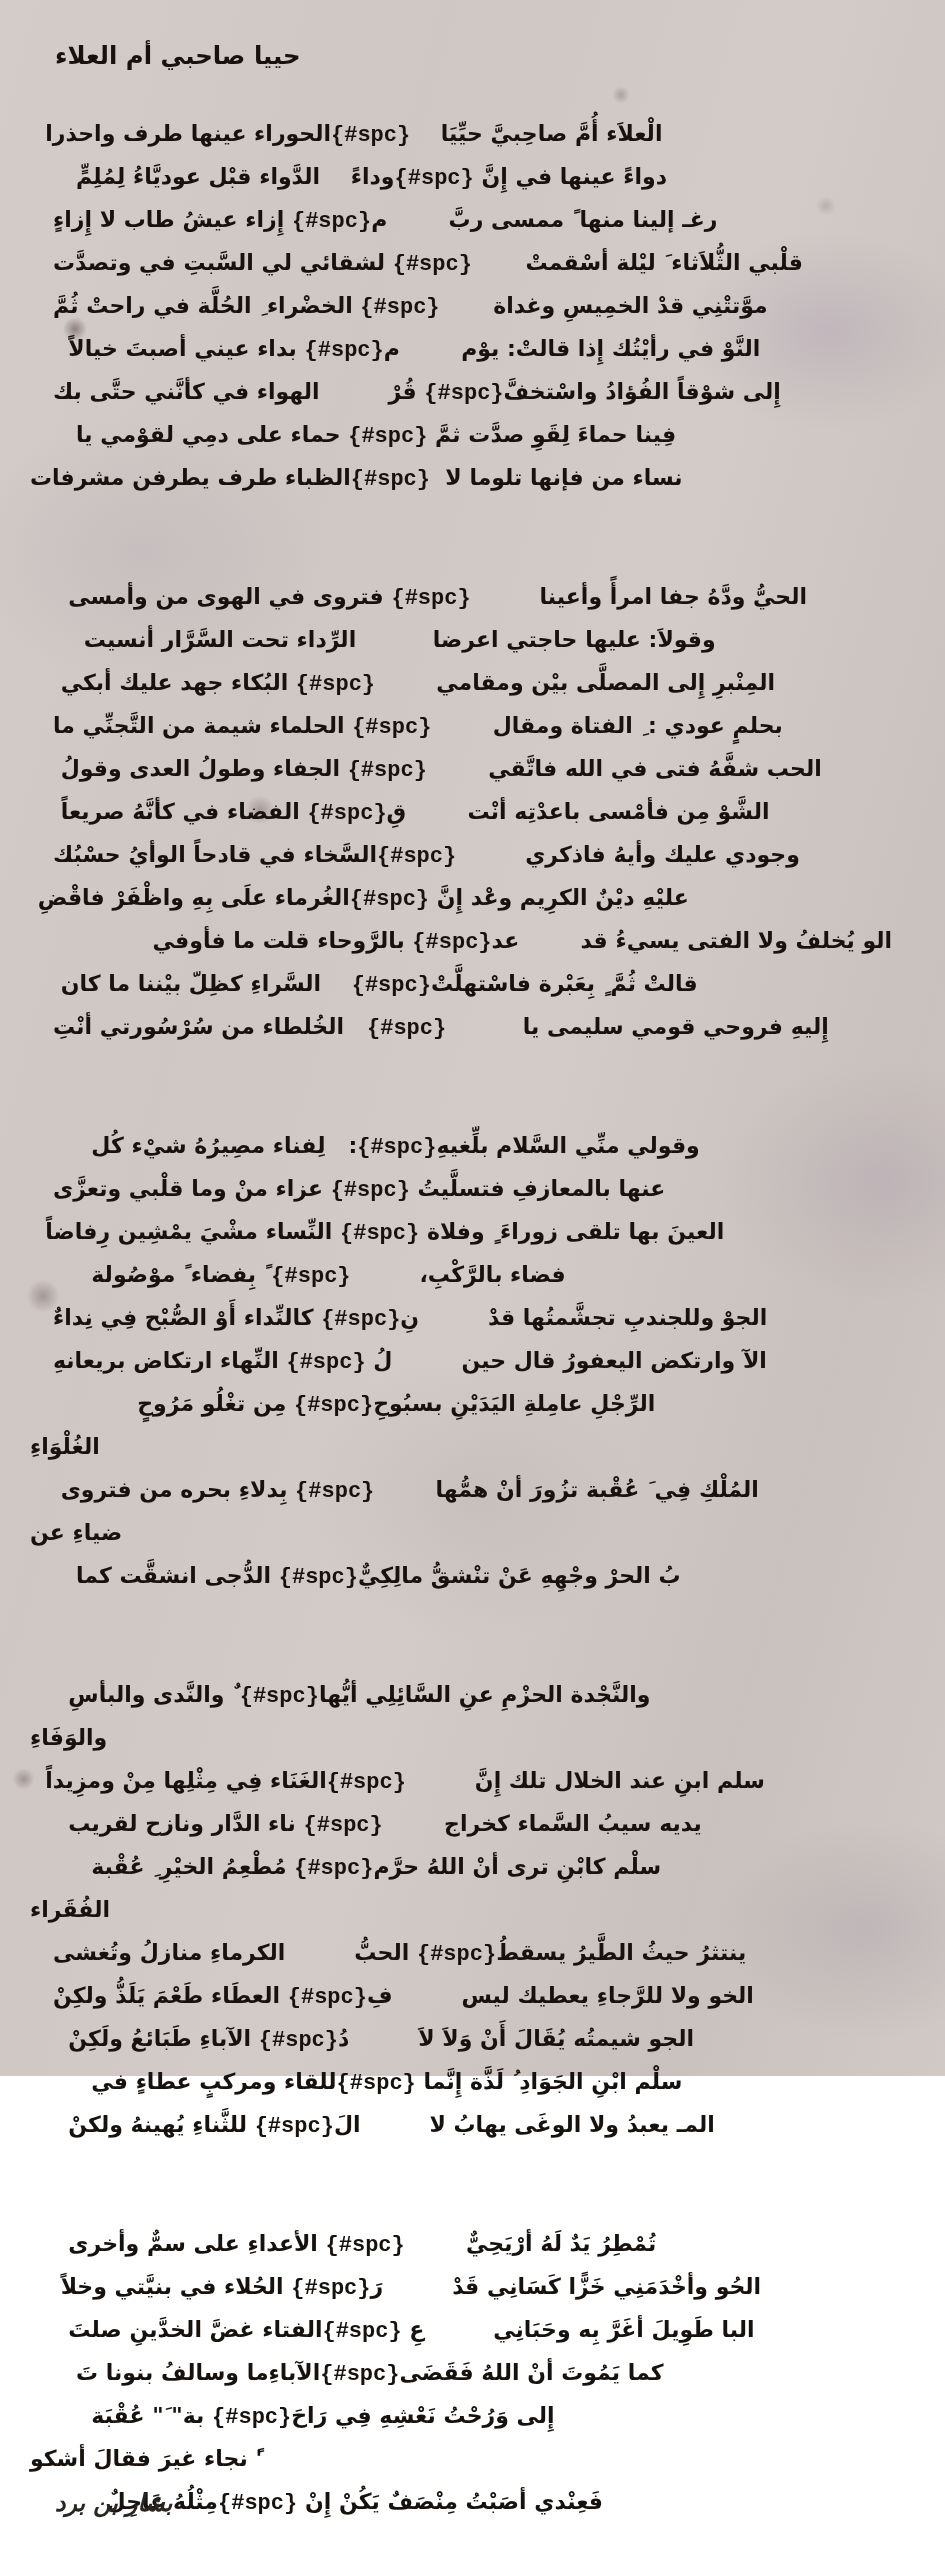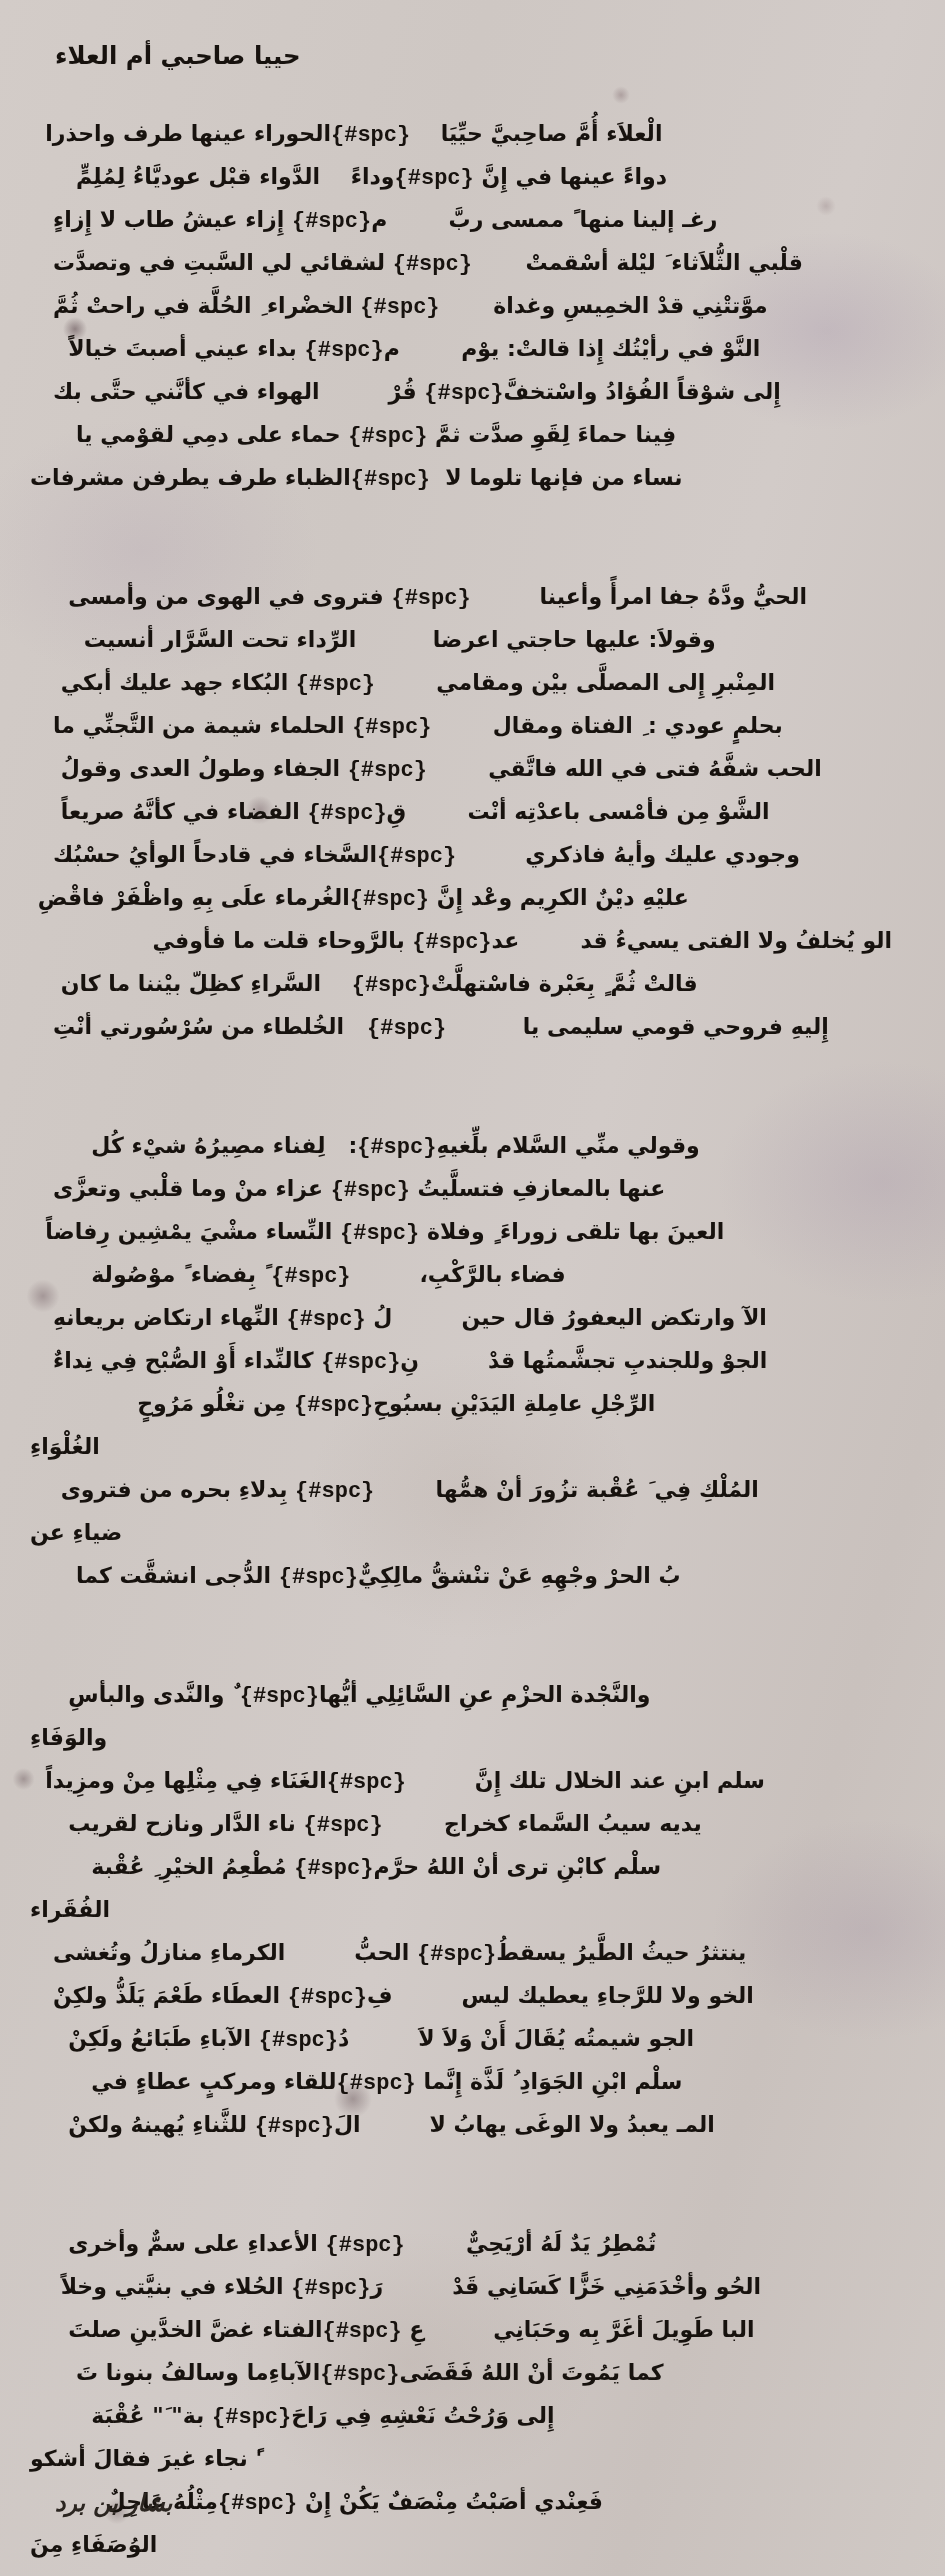--- a/index.html
+++ b/index.html
@@ -1,18 +1,18 @@
 <!DOCTYPE html>
 <html style="font-size:12.6px"><head>
 <meta charset="utf-8">
 <style>
   html,body{margin:0;padding:0;}
   body{width:945px;height:2576px;overflow:hidden;
        font-family:"DejaVu Sans","Liberation Sans",sans-serif;}
-  .page{position:relative;width:945px;height:2576px;
+  .page{position:relative;width:945px;height:2076px;
     background:
       radial-gradient(circle 17.3px at 75px 329px, rgba(90,70,75,.55), rgba(90,70,75,0) 70%),
       radial-gradient(circle 12.6px at 621px 95px, rgba(110,85,90,.35), rgba(110,85,90,0) 70%),
       radial-gradient(circle 20.5px at 260px 810px, rgba(100,78,85,.38), rgba(100,78,85,0) 70%),
       radial-gradient(circle 23.6px at 43px 1296px, rgba(100,78,85,.40), rgba(100,78,85,0) 70%),
       radial-gradient(circle 27px at 353px 2099px, rgba(95,75,80,.42), rgba(95,75,80,0) 70%),
       radial-gradient(circle 15.8px at 23.6px 1779px, rgba(95,75,80,.40), rgba(95,75,80,0) 70%),
       radial-gradient(circle 19px at 117px 2511px, rgba(95,75,80,.35), rgba(95,75,80,0) 70%),
       radial-gradient(circle 14px at 826px 206px, rgba(120,95,100,.25), rgba(120,95,100,0) 70%),
       radial-gradient(ellipse 205px 142px at 827px 331px, rgba(150,130,160,.25), rgba(150,130,160,0) 70%),
@@ -64,22 +64,22 @@
         <div class="line"> <span class="w">فاقْضِ</span> <span class="w">واظْفَرْ</span> <span class="w">بِهِ</span> <span class="w">علَى</span> <span class="w">الغُرماء</span><span class="m">{#spc}</span> <span class="w">إِنَّ</span> <span class="w">وعْد</span> <span class="w">الكرِيم</span> <span class="w">ديْنٌ</span> <span class="w">عليْهِ</span></div>
         <div class="line">                <span class="w">فأوفي</span> <span class="w">ما</span> <span class="w">قلت</span> <span class="w">بالرَّوحاء</span> <span class="m">{#spc}</span><span class="w">عد</span>        <span class="w">قد</span> <span class="w">يسيءُ</span> <span class="w">الفتى</span> <span class="w">ولا</span> <span class="w">يُخلفُ</span> <span class="w">الو</span></div>
         <div class="line">    <span class="w">كان</span> <span class="w">ما</span> <span class="w">بيْننا</span> <span class="w">كظِلّ</span> <span class="w">السَّراءِ</span>    <span class="m">{#spc}</span><span class="w">فاسْتهلَّتْ</span> <span class="w">بِعَبْرة</span> <span class="w">ٍ</span> <span class="w">ثُمَّ</span> <span class="w">قالتْ</span></div>
         <div class="line">   <span class="w">أنْتِ</span> <span class="w">سُرْسُورتي</span> <span class="w">من</span> <span class="w">الخُلطاء</span>   <span class="m">{#spc}</span>          <span class="w">يا</span> <span class="w">سليمى</span> <span class="w">قومي</span> <span class="w">فروحي</span> <span class="w">إِليهِ</span></div>
       </div>
       <div class="stanza">
         <div class="line">        <span class="w">كُل</span> <span class="w">شيْء</span> <span class="w">مصِيرُهُ</span> <span class="w">لِفناء</span>   <span class="w">:</span><span class="m">{#spc}</span><span class="w">بلِّغيهِ</span> <span class="w">السَّلام</span> <span class="w">منِّي</span> <span class="w">وقولي</span></div>
         <div class="line">   <span class="w">وتعزَّى</span> <span class="w">قلْبي</span> <span class="w">وما</span> <span class="w">منْ</span> <span class="w">عزاء</span> <span class="m">{#spc}</span> <span class="w">فتسلَّيتُ</span> <span class="w">بالمعازفِ</span> <span class="w">عنها</span></div>
         <div class="line">  <span class="w">رِفاضاً</span> <span class="w">يمْشِين</span> <span class="w">مشْيَ</span> <span class="w">النِّساء</span> <span class="m">{#spc}</span> <span class="w">وفلاة</span> <span class="w">ٍ</span> <span class="w">زوراءَ</span> <span class="w">تلقى</span> <span class="w">بها</span> <span class="w">العينَ</span></div>
         <div class="line">        <span class="w">موْصُولة</span> <span class="w">ً</span> <span class="w">بِفضاء</span> <span class="w">ً</span> <span class="m">{#spc}</span>         <span class="w">بالرَّكْبِ،</span> <span class="w">فضاء</span></div>
+        <div class="line">   <span class="w">نِداءٌ</span> <span class="w">فِي</span> <span class="w">الصُّبْح</span> <span class="w">أَوْ</span> <span class="w">كالنِّداء</span> <span class="m">{#spc}</span><span class="w">نِ</span>         <span class="w">قدْ</span> <span class="w">تجشَّمتُها</span> <span class="w">وللجندبِ</span> <span class="w">الجوْ</span></div>
         <div class="line">   <span class="w">بريعانهِ</span> <span class="w">ارتكاض</span> <span class="w">النِّهاء</span> <span class="m">{#spc}</span> <span class="w">لُ</span>         <span class="w">حين</span> <span class="w">قال</span> <span class="w">اليعفورُ</span> <span class="w">وارتكض</span> <span class="w">الآ</span></div>
-        <div class="line">   <span class="w">نِداءٌ</span> <span class="w">فِي</span> <span class="w">الصُّبْح</span> <span class="w">أَوْ</span> <span class="w">كالنِّداء</span> <span class="m">{#spc}</span><span class="w">نِ</span>         <span class="w">قدْ</span> <span class="w">تجشَّمتُها</span> <span class="w">وللجندبِ</span> <span class="w">الجوْ</span></div>
         <div class="line">              <span class="w">مَرُوحٍ</span> <span class="w">تغْلُو</span> <span class="w">مِن</span> <span class="m">{#spc}</span><span class="w">بسبُوحِ</span> <span class="w">اليَدَيْنِ</span> <span class="w">عامِلةِ</span> <span class="w">الرِّجْلِ</span></div>
         <div class="line"><span class="w">الغُلْوَاءِ</span></div>
         <div class="line">    <span class="w">فتروى</span> <span class="w">من</span> <span class="w">بحره</span> <span class="w">بِدلاءِ</span> <span class="m">{#spc}</span>        <span class="w">همُّها</span> <span class="w">أنْ</span> <span class="w">تزُورَ</span> <span class="w">عُقْبة</span> <span class="w">َ</span> <span class="w">فِي</span> <span class="w">المُلْكِ</span></div>
         <div class="line"><span class="w">عن</span> <span class="w">ضياءِ</span></div>
         <div class="line">      <span class="w">كما</span> <span class="w">انشقَّت</span> <span class="w">الدُّجى</span> <span class="m">{#spc}</span><span class="w">مالِكِيٌّ</span> <span class="w">تنْشقُّ</span> <span class="w">عَنْ</span> <span class="w">وجْهِهِ</span> <span class="w">الحرْ</span> <span class="w">بُ</span></div>
       </div>
       <div class="stanza">
         <div class="line">     <span class="w">والبأسِ</span> <span class="w">والنَّدى</span> <span class="w">ٌ</span> <span class="m">{#spc}</span><span class="w">أيُّها</span> <span class="w">السَّائِلِي</span> <span class="w">عنِ</span> <span class="w">الحزْمِ</span> <span class="w">والنَّجْدة</span></div>
         <div class="line"><span class="w">والوَفَاءِ</span></div>
         <div class="line">  <span class="w">ومزِيداً</span> <span class="w">مِنْ</span> <span class="w">مِثْلِها</span> <span class="w">فِي</span> <span class="w">الغَنَاء</span><span class="m">{#spc}</span>         <span class="w">إِنَّ</span> <span class="w">تلك</span> <span class="w">الخلال</span> <span class="w">عند</span> <span class="w">ابنِ</span> <span class="w">سلم</span></div>
@@ -93,18 +93,17 @@
         <div class="line">     <span class="w">ولكنْ</span> <span class="w">يُهينهُ</span> <span class="w">للثَّناءِ</span> <span class="m">{#spc}</span><span class="w">الَ</span>         <span class="w">لا</span> <span class="w">يهابُ</span> <span class="w">الوغَى</span> <span class="w">ولا</span> <span class="w">يعبدُ</span> <span class="w">المـ</span></div>
       </div>
       <div class="stanza">
         <div class="line">     <span class="w">وأخرى</span> <span class="w">سمٌّ</span> <span class="w">على</span> <span class="w">الأعداءِ</span> <span class="m">{#spc}</span>        <span class="w">أرْيَحِيٌّ</span> <span class="w">لَهُ</span> <span class="w">يَدٌ</span> <span class="w">تُمْطِرُ</span></div>
         <div class="line">    <span class="w">وخلاً</span> <span class="w">بنيَّتي</span> <span class="w">في</span> <span class="w">الحُلاء</span> <span class="m">{#spc}</span><span class="w">رَ</span>         <span class="w">قَدْ</span> <span class="w">كَسَانِي</span> <span class="w">خَزًّا</span> <span class="w">وأخْدَمَنِي</span> <span class="w">الحُو</span></div>
         <div class="line">     <span class="w">صلتَ</span> <span class="w">الخدَّينِ</span> <span class="w">غضَّ</span> <span class="w">الفتاء</span><span class="m">{#spc}</span> <span class="w">عِ</span>         <span class="w">وحَبَانِي</span> <span class="w">بِه</span> <span class="w">أغَرَّ</span> <span class="w">طَوِيلَ</span> <span class="w">البا</span></div>
         <div class="line">      <span class="w">تَ</span> <span class="w">بنونا</span> <span class="w">وسالفُ</span> <span class="w">الآباءِما</span><span class="m">{#spc}</span><span class="w">فَقَضَى</span> <span class="w">اللهُ</span> <span class="w">أنْ</span> <span class="w">يَمُوتَ</span> <span class="w">كما</span></div>
         <div class="line">        <span class="w">عُقْبَة</span> <span class="w">َ"</span> <span class="w">بة"</span> <span class="m">{#spc}</span><span class="w">رَاحَ</span> <span class="w">فِي</span> <span class="w">نَعْشِهِ</span> <span class="w">وَرُحْتُ</span> <span class="w">إِلى</span></div>
         <div class="line"><span class="w">أشكو</span> <span class="w">فقالَ</span> <span class="w">غيرَ</span> <span class="w">نجاء</span> <span class="w">'ً</span></div>
         <div class="line">          <span class="w">عَاجِلٌ</span> <span class="w">مِثْلُهُ</span><span class="m">{#spc}</span> <span class="w">إِنْ</span> <span class="w">يَكُنْ</span> <span class="w">مِنْصَفٌ</span> <span class="w">أصَبْتُ</span> <span class="w">فَعِنْدي</span></div>
-        <div class="line"><span class="w">مِنَ</span> <span class="w">الوُصَفَاءِ</span></div>
       </div>
     </div>
   <div class="signature">بشار بن برد</div>
 </div>
 
 
 </body></html>

